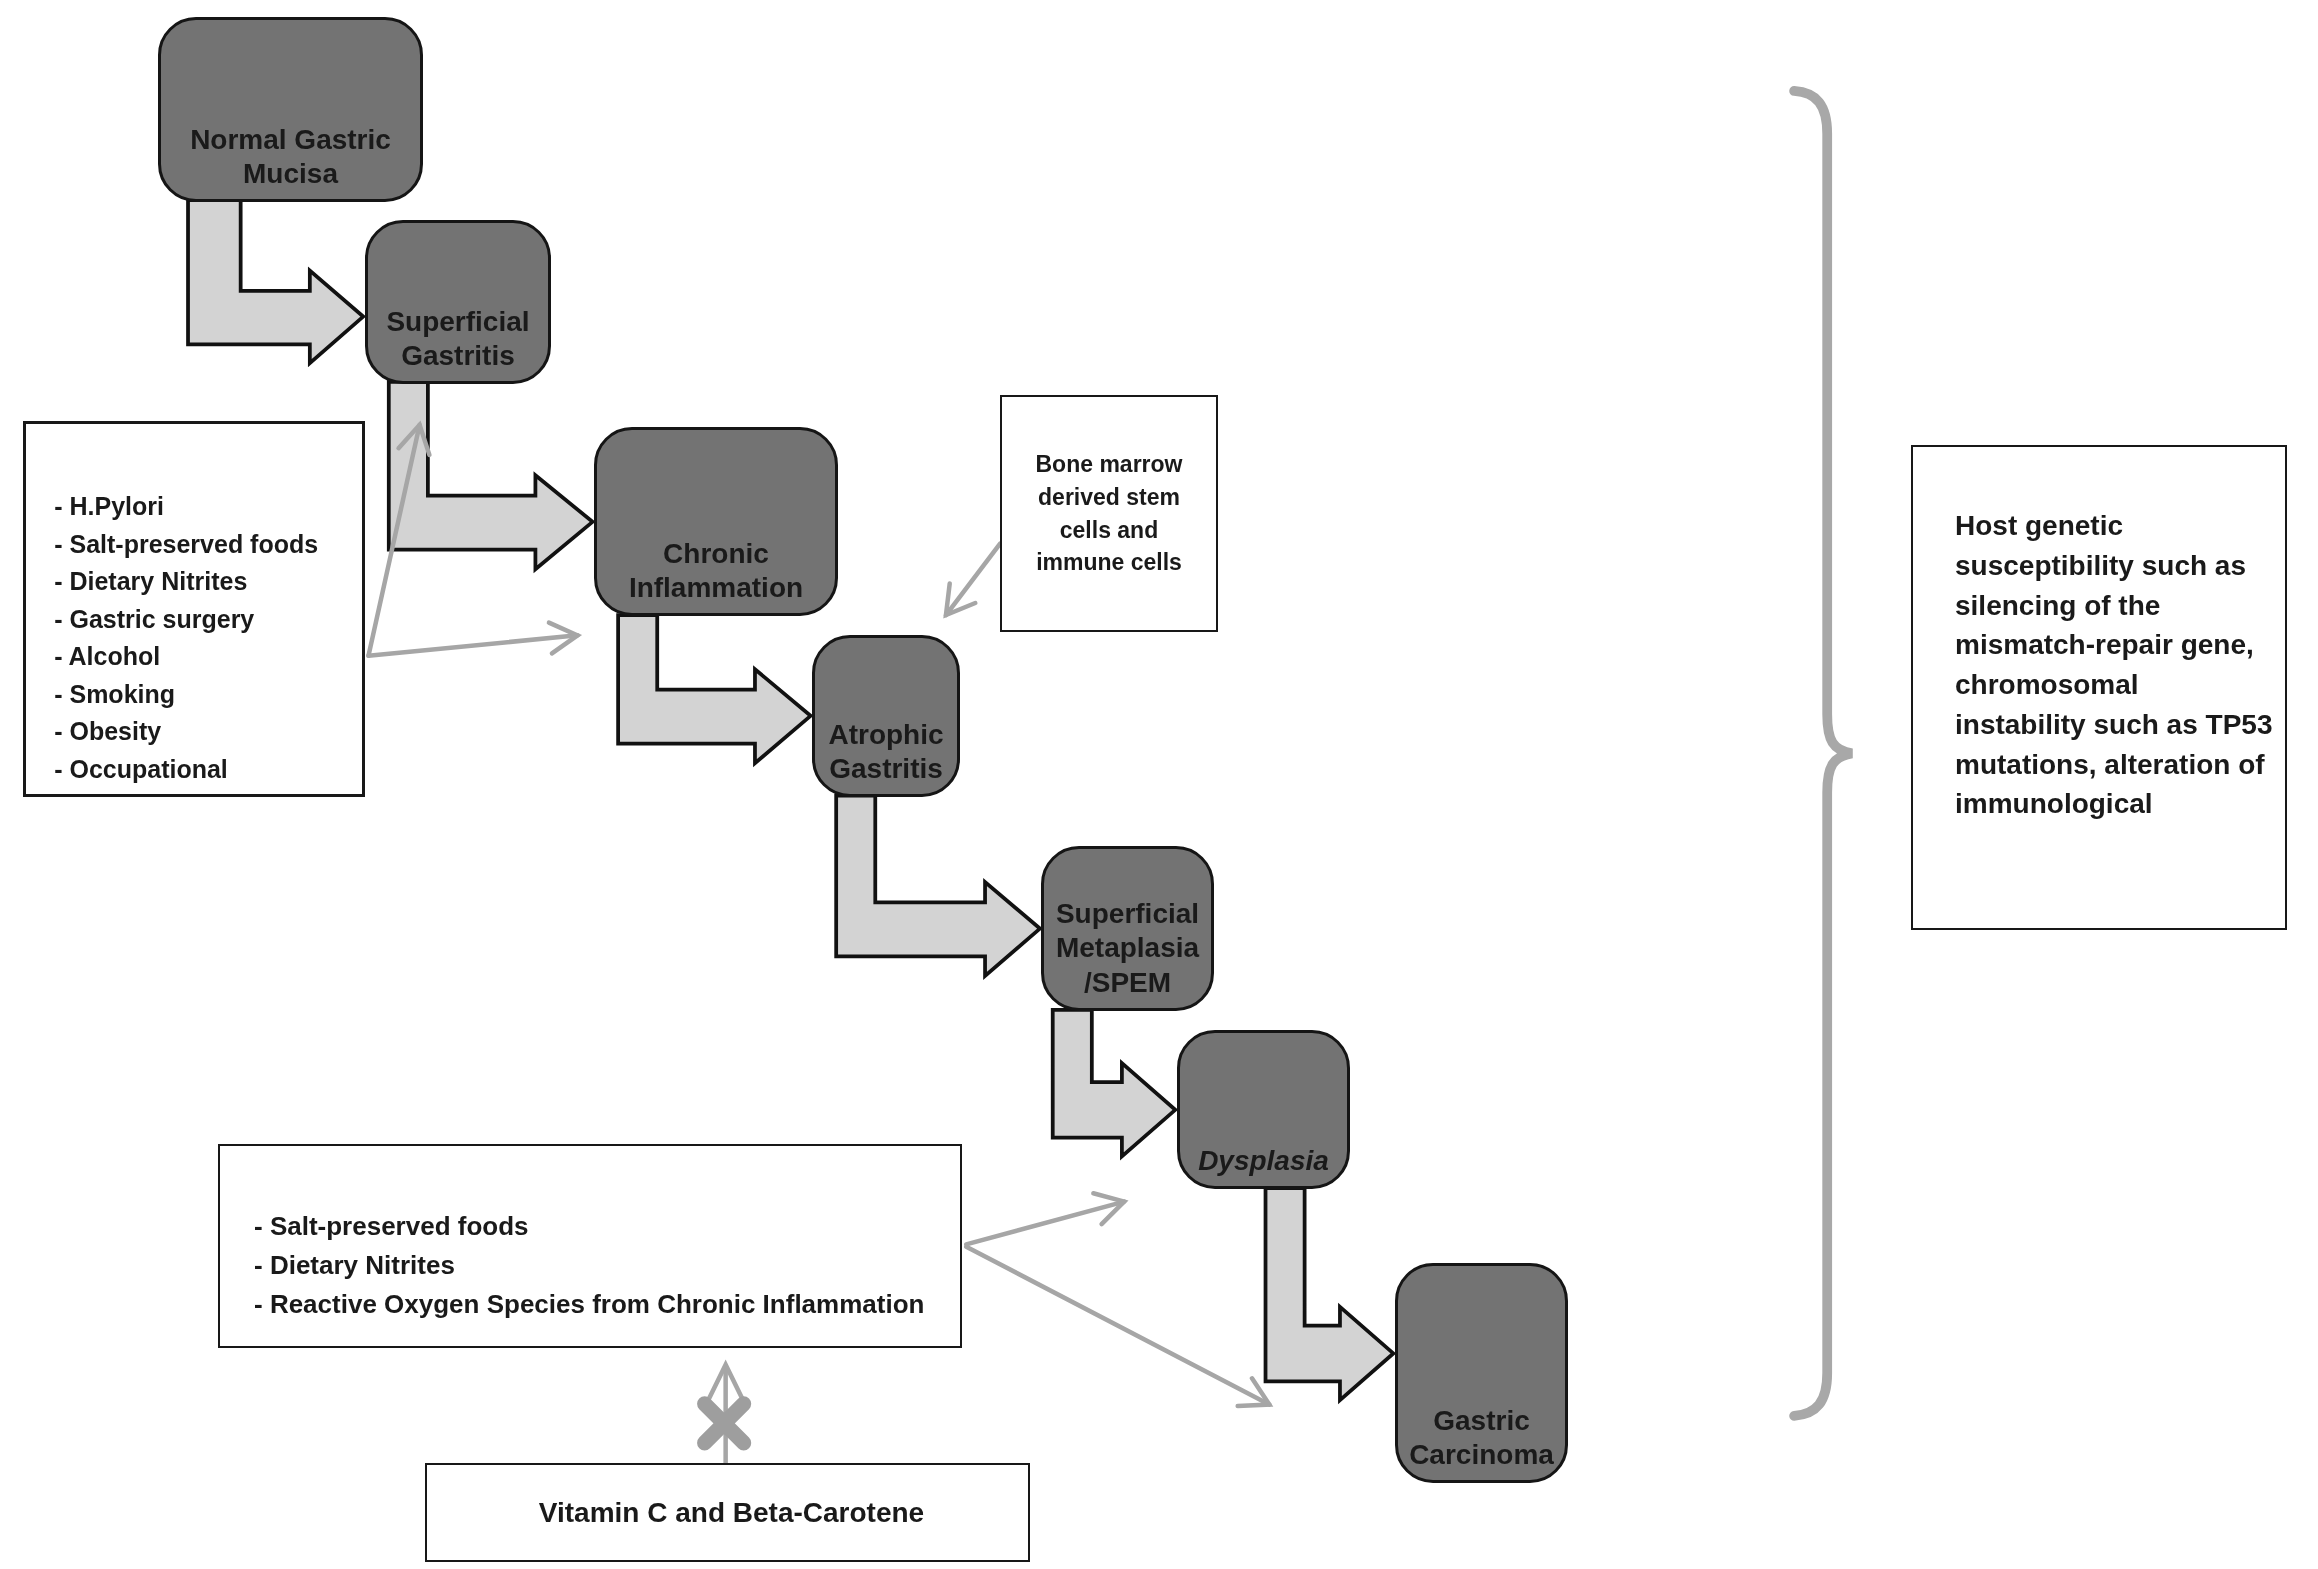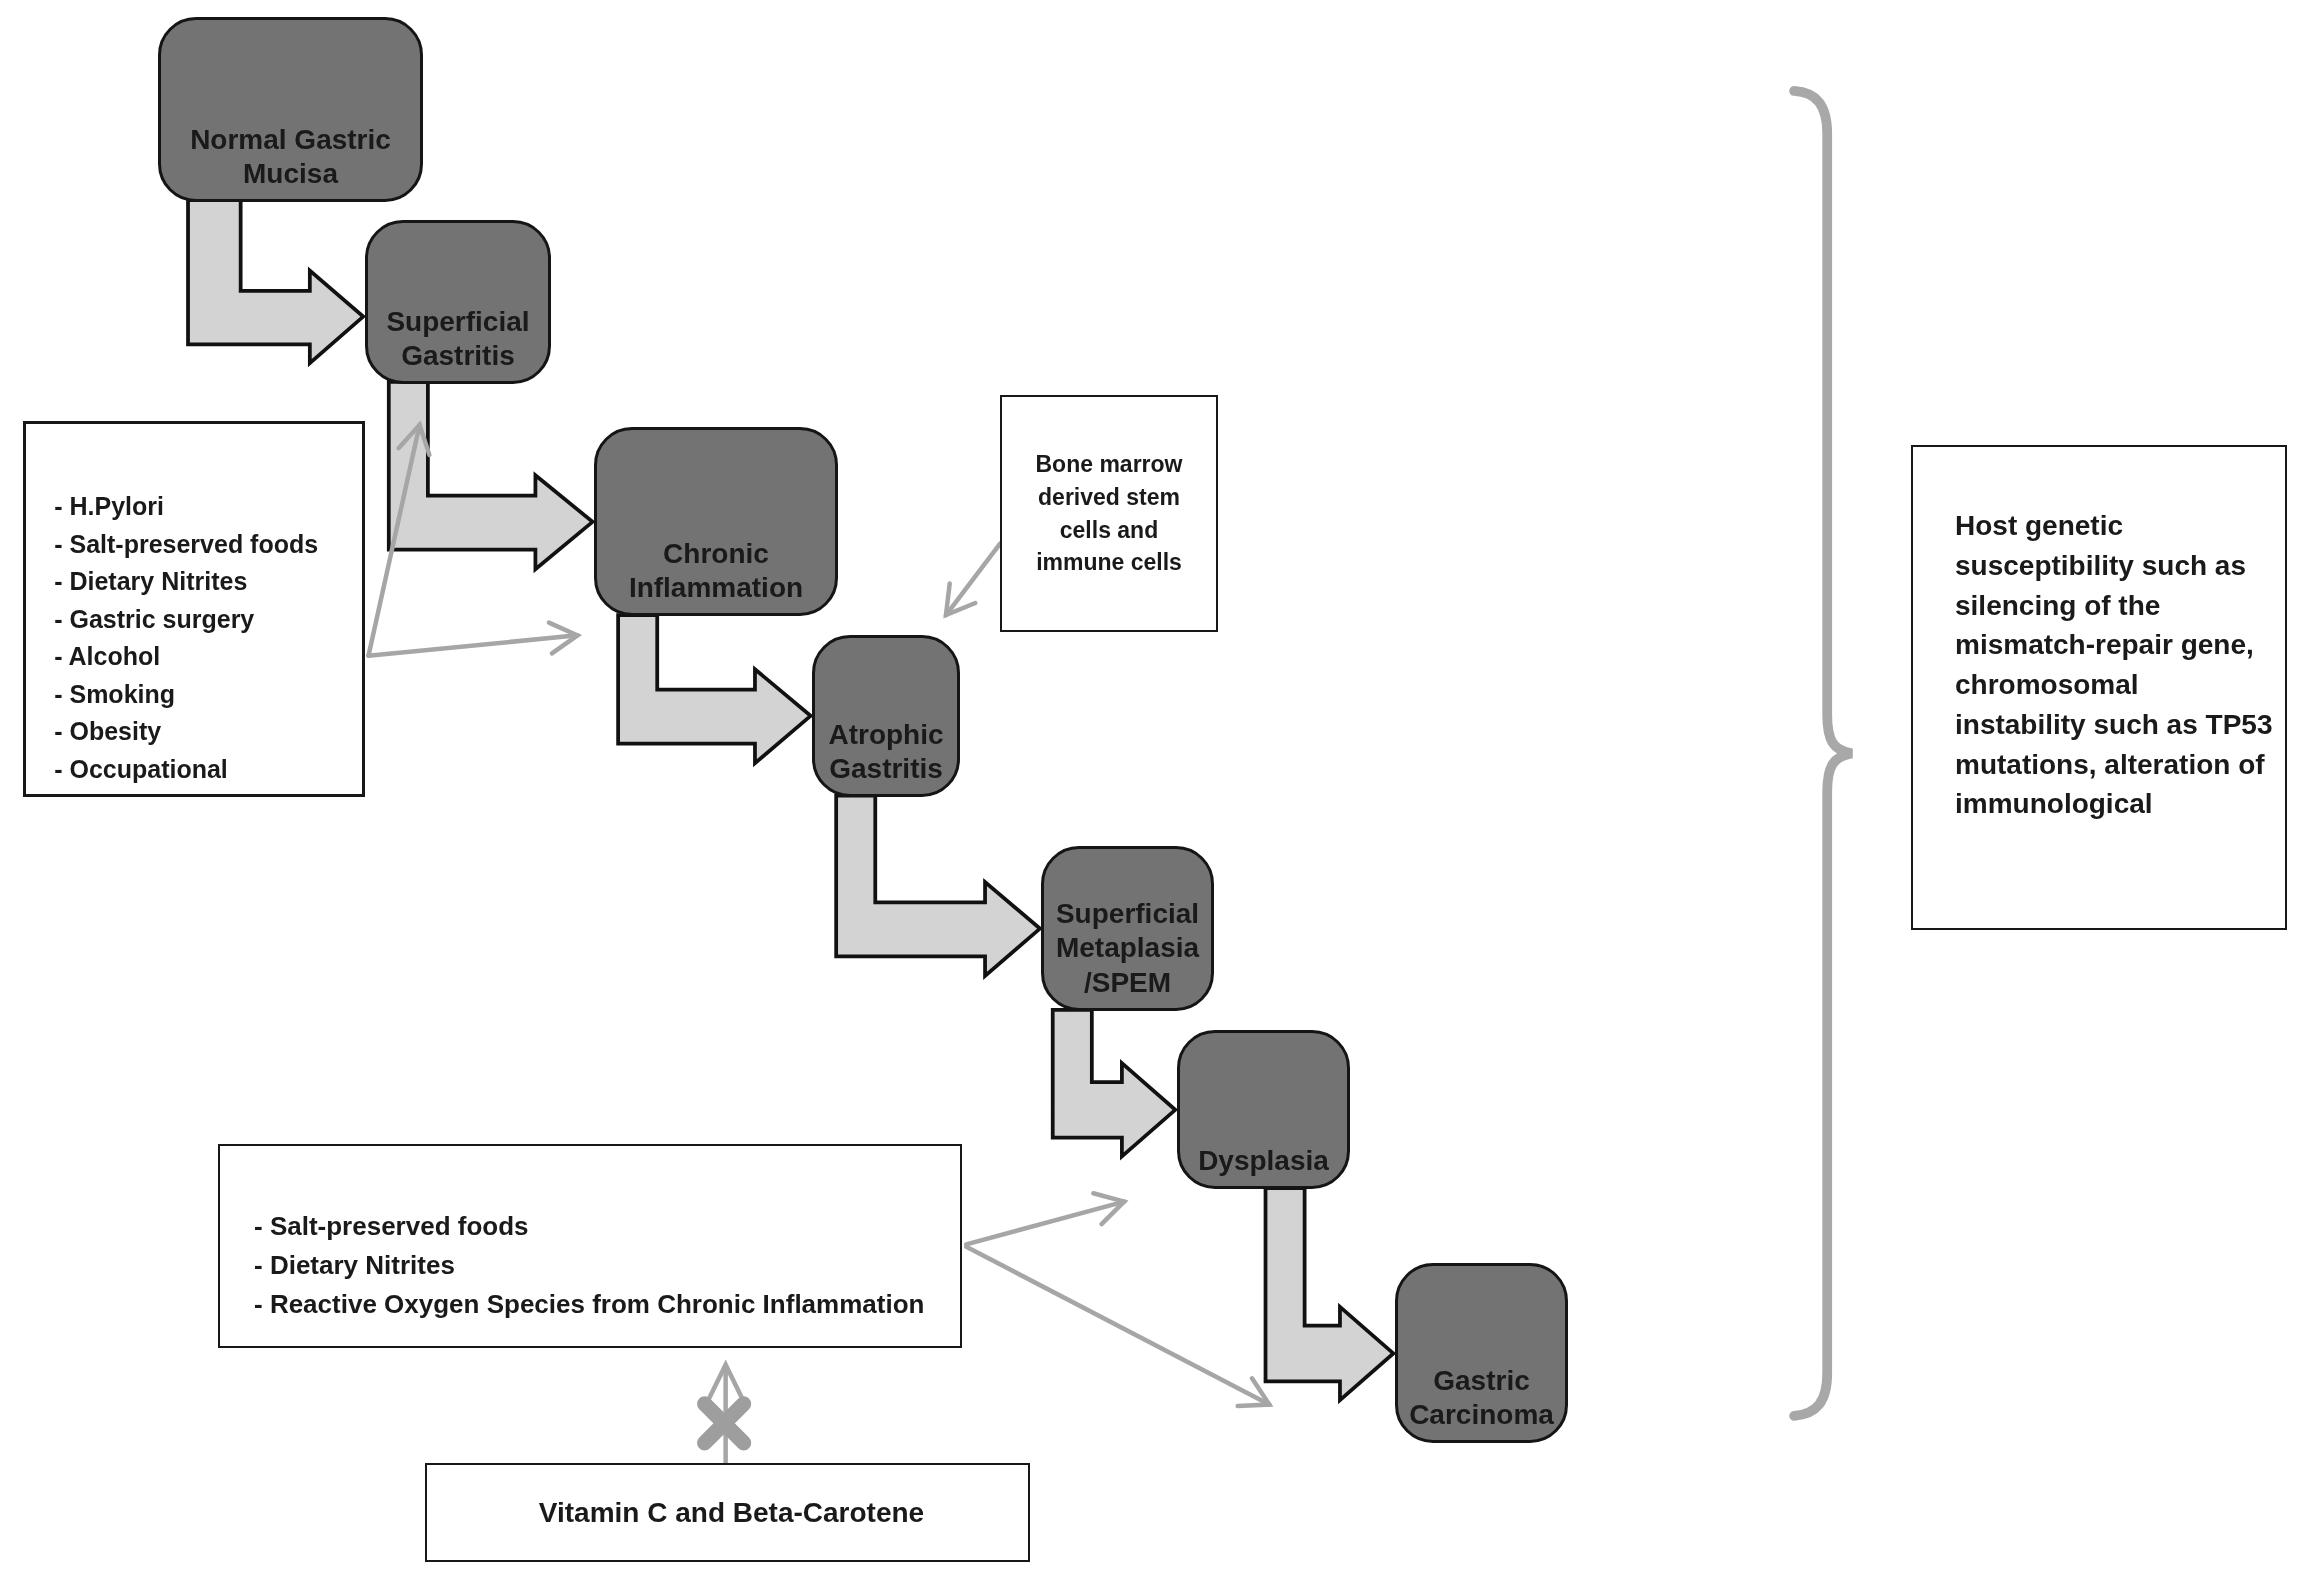--- a/index.html
+++ b/index.html
@@ -74,24 +74,24 @@
   <div class="stage" style="left:594px;top:427px;width:244px;height:189px;">
     <span>Chronic Inflammation</span>
   </div>
   <div class="stage" style="left:812px;top:635px;width:148px;height:162px;">
     <span>Atrophic Gastritis</span>
   </div>
   <div class="stage" style="left:1041px;top:846px;width:173px;height:165px;">
     <span>Superficial Metaplasia</span>
     <span class="sub">/SPEM</span>
   </div>
-  <div class="stage" style="left:1177px;top:1030px;width:173px;height:159px;">
+  <div class="stage" style="left:1177px;top:1030px;width:173px;height:159px;font-style:italic;">
     <span>Dysplasia</span>
   </div>
-  <div class="stage" style="left:1395px;top:1263px;width:173px;height:180px;">
+  <div class="stage" style="left:1395px;top:1263px;width:173px;height:220px;">
     <span>Gastric Carcinoma</span>
   </div>
 
   <div class="plainbox" style="left:22.6px;top:421px;width:342px;height:376px;padding:32px 22.6px 0 28.6px;font-size:25px;line-height:1.5;">
     <div class="factors-text">- H.Pylori
 - Salt-preserved foods
 - Dietary Nitrites
 - Gastric surgery
 - Alcohol
 - Smoking

